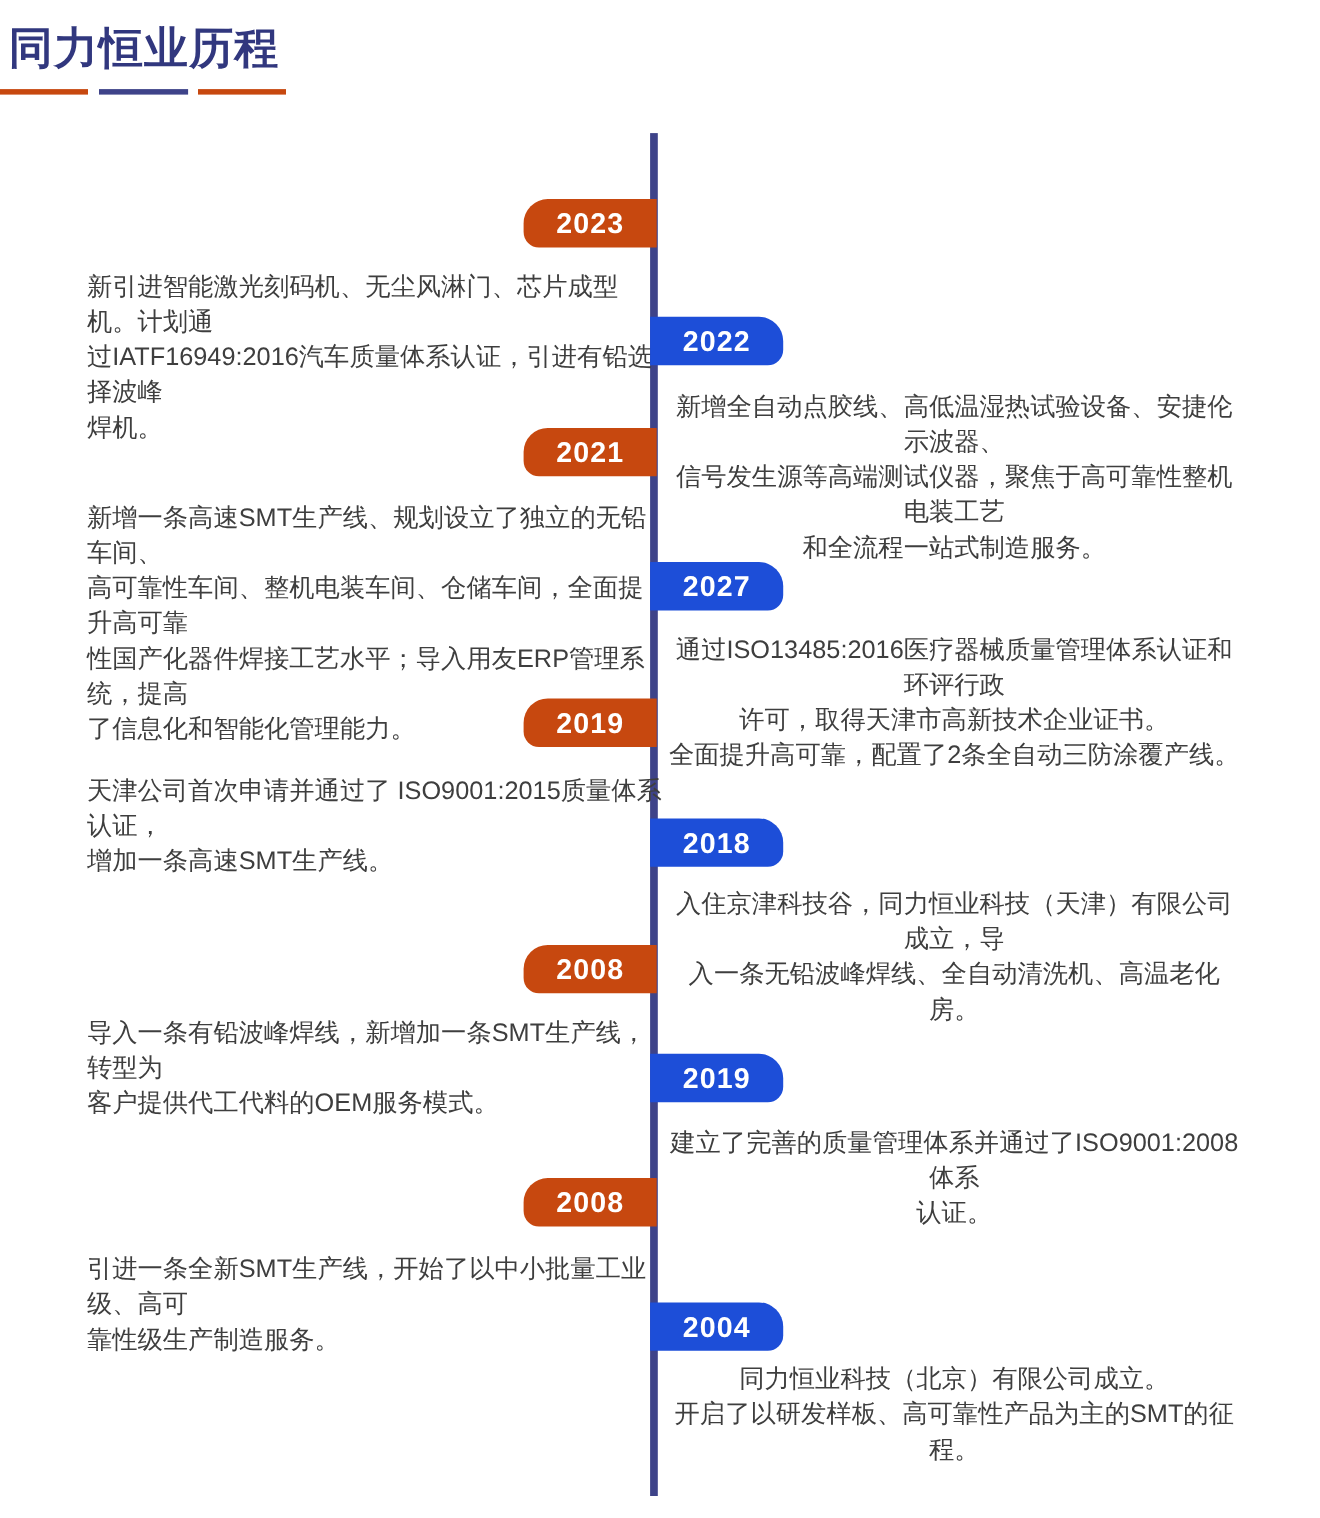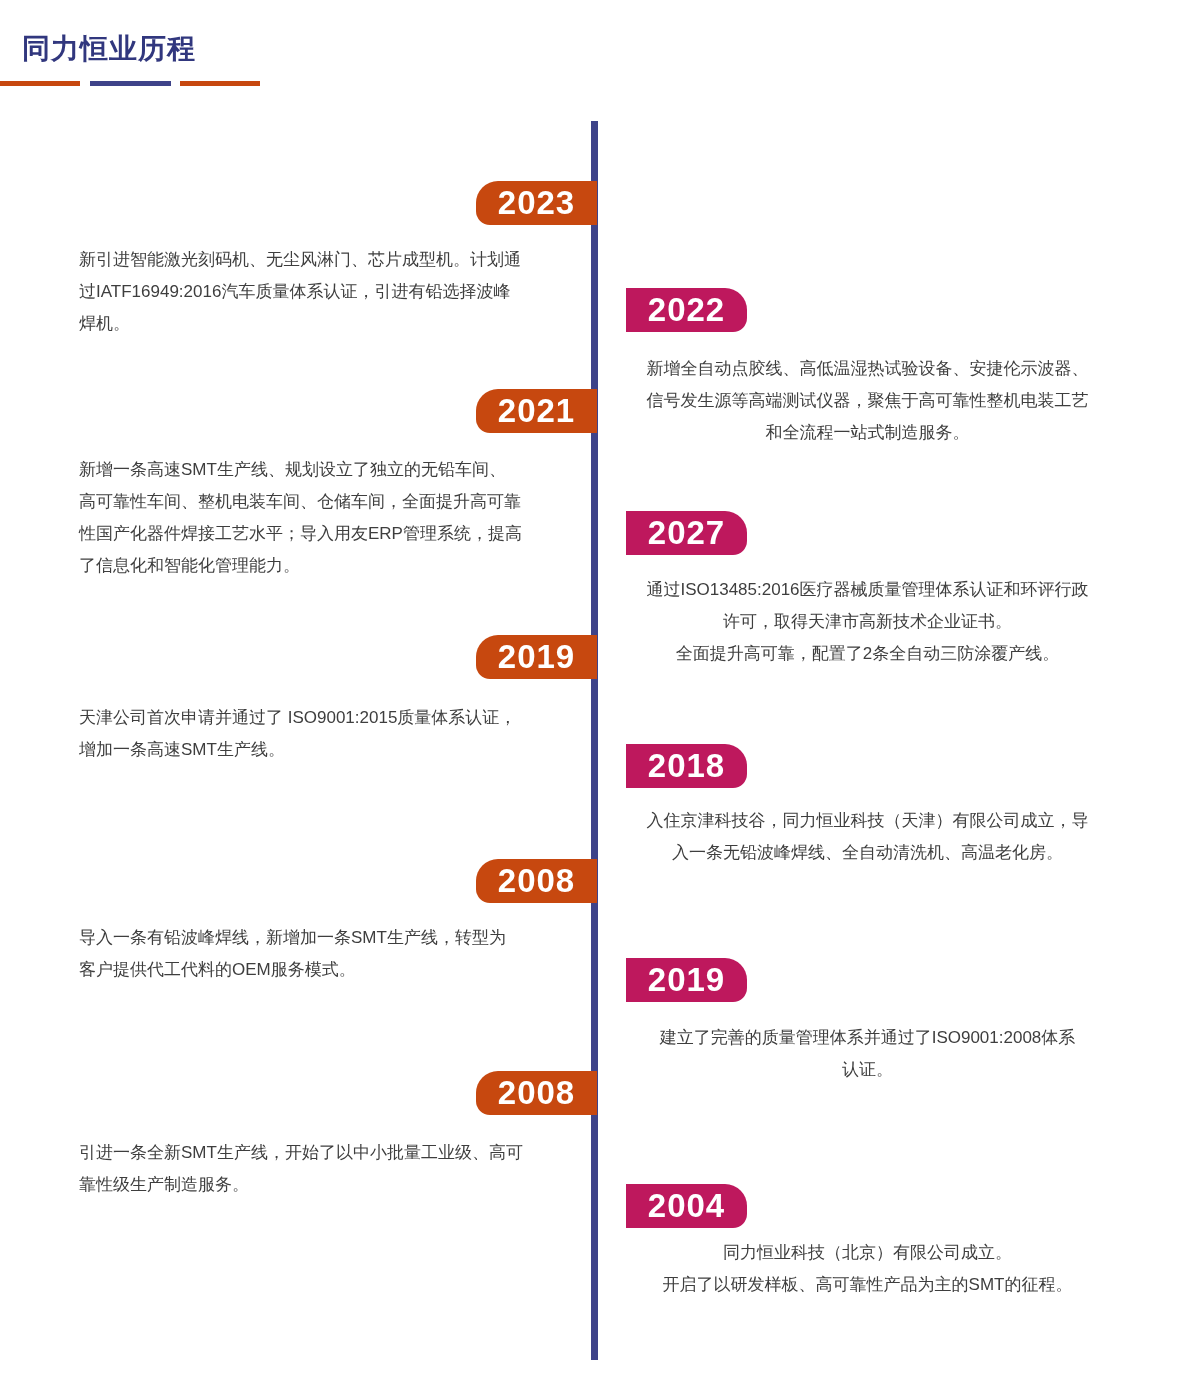--- a/index.html
+++ b/index.html
@@ -1,37 +1,37 @@
 <!DOCTYPE html>
 <html><head>
 <meta charset="utf-8">
 <style>
   html,body{margin:0;padding:0;background:#ffffff;}
   .canvas{
     position:relative;width:1200px;height:1380px;background:#ffffff;overflow:hidden;
     font-family:"Liberation Sans","DejaVu Sans",sans-serif;
   }
   .page-title{
-    position:absolute;left:8px;top:16px;margin:14px;
-    font-size:28px;font-weight:bold;color:#31377E;letter-spacing:1px;
+    position:absolute;left:8px;top:16px;margin:0;
+    font-size:40px;font-weight:bold;color:#31377E;letter-spacing:1px;
   }
   .bar{position:absolute;top:81px;height:5px;}
   .bar.b0{left:0;width:80px;background:#C7480F;}
   .bar.b1{left:90px;width:81px;background:#3E4389;}
   .bar.b2{left:180px;width:80px;background:#C7480F;}
   .axis{position:absolute;left:591px;top:121px;width:7px;height:1239px;background:#3E4389;}
   .badge{
     position:absolute;width:121px;height:44px;line-height:44px;z-index:2;
-    text-align:center;color:#ffffff;font-weight:bold;font-size:33px;letter-spacing:1px;
+    text-align:center;color:#ffffff;font-weight:bold;font-size:26px;letter-spacing:1px;
   }
   .badge.left{left:476px;background:#C7480F;border-radius:22px 0 0 14px;}
-  .badge.right{left:591px;background:#be185d;border-radius:0 22px 14px 0;margin-left:35px;}
+  .badge.right{left:591px;background:#1d4ed8;border-radius:0 22px 14px 0;}
   .desc{
     position:absolute;margin:0;width:527px;
-    font-size:17px;line-height:32px;color:#3E3E3E;white-space:pre-line;
+    font-size:23px;line-height:32px;color:#3E3E3E;white-space:pre-line;
   }
   .desc.left{left:79px;}
   .desc.right{left:604px;text-align:center;}
 </style>
 </head>
 <body>
 
 <div class="canvas">
 
   <h1 class="page-title">同力恒业历程</h1>

